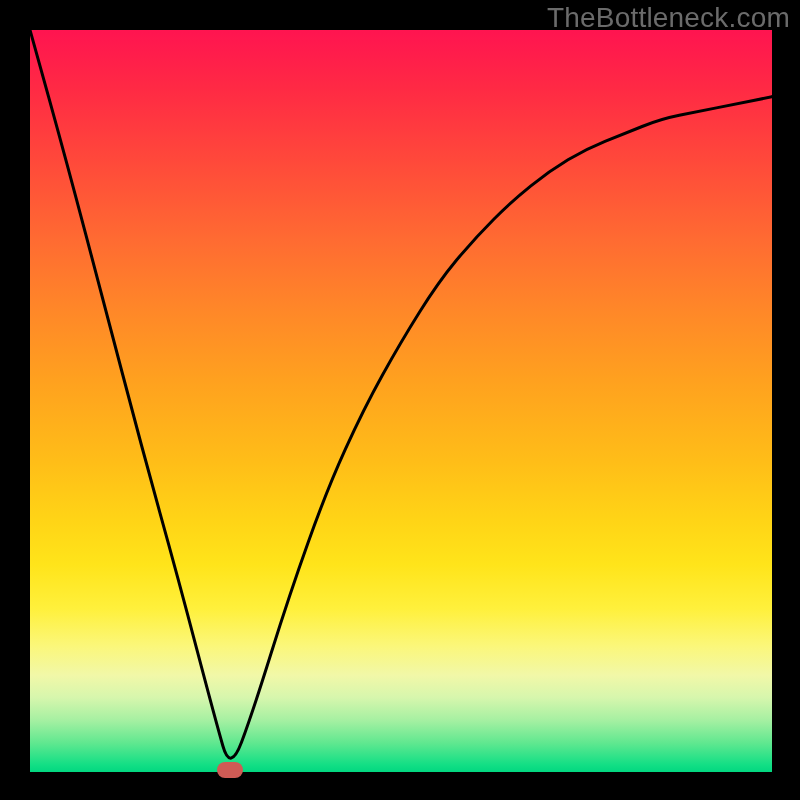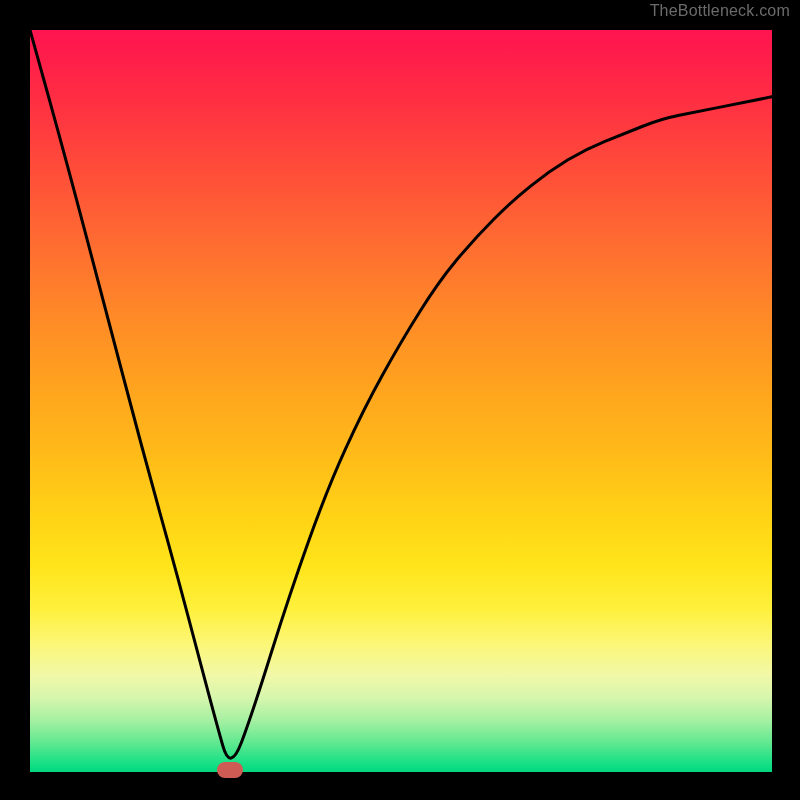--- a/index.html
+++ b/index.html
@@ -41,21 +41,21 @@
       #62e890 96%,
       #13df85 99%,
       #02d780 100%
     );
   }
   .attribution {
     position: absolute;
     top: 2px;
     right: 10px;
     color: #6b6b6b;
-    font-size: 16px;
+    font-size: 28px;
     letter-spacing: 0.2px;
     font-weight: 400;
   }
   svg.curve {
     position: absolute;
     left: 0;
     top: 0;
     width: 742px;
     height: 742px;
   }

